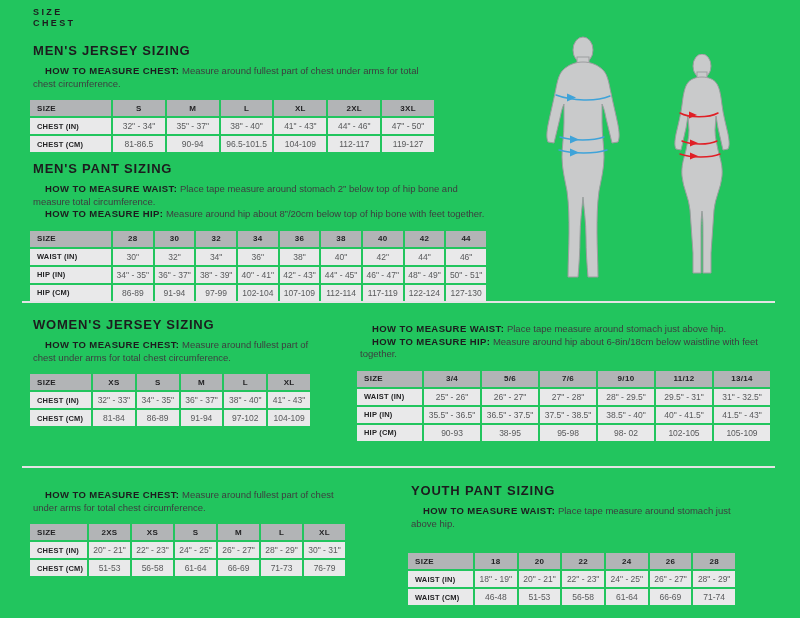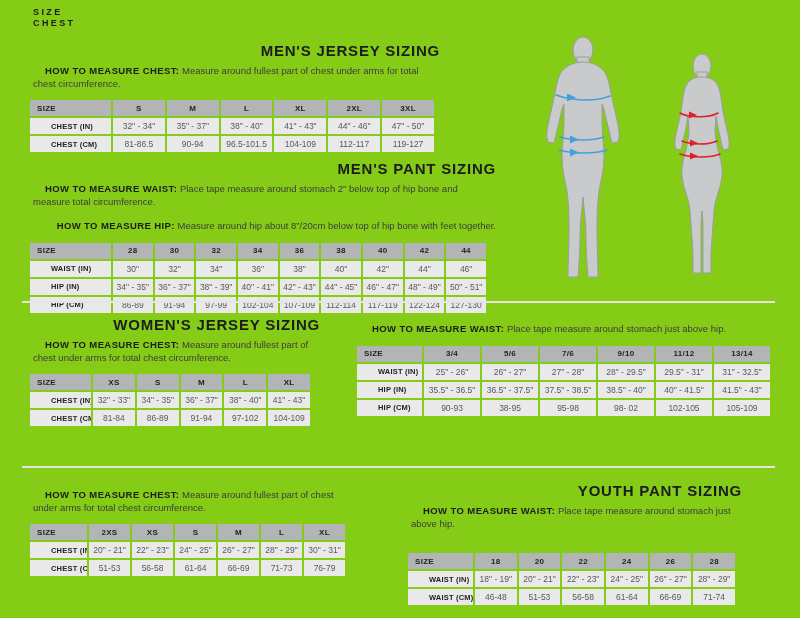--- a/index.html
+++ b/index.html
@@ -1,50 +1,50 @@
 <!DOCTYPE html>
 <html style="--heading: #1c1c1e; --body: #3d3d3f; --th-bg: #b2b4b6; --th-text: #232325; --cell-bg: #e9e9ea; --cell-text: #58595b; --divider: #e4e4e5; --sil-fill: #c9cacb; --sil-outline: #9c9d9f; --arrow-blue: #3fa3d9; --arrow-red: #e01f26;"><head>
 <meta charset="utf-8">
 <style>
   html,body{margin:0;padding:0;background:#fff;}
   .page{
-    position:relative;width:800px;height:618px;overflow:hidden;background:#84cc16;
+    position:relative;width:800px;height:618px;overflow:hidden;background:#22c55e;
     font-family:"Liberation Sans", sans-serif;
     -webkit-font-smoothing:antialiased;
   }
   .kicker{
     position:absolute;left:33px;top:7px;
     font-size:9px;font-weight:bold;letter-spacing:2.4px;line-height:11px;
     color:var(--heading,#1c1c1e);
   }
   .sec{position:absolute;}
   .sec-h{
-    margin:0 0 0 5px;font-size:15px;font-weight:bold;letter-spacing:0.8px;
-    line-height:16px;color:var(--heading,#1c1c1e);text-align:right;
+    margin:0 0 0 5px;font-size:13px;font-weight:bold;letter-spacing:0.8px;
+    line-height:16px;color:var(--heading,#1c1c1e);
   }
   .howto{
     margin:6px 0 0 5px;font-size:9.5px;line-height:12.5px;color:var(--body,#3d3d3f);
   }
-  .howto + .howto{margin-top:12px;text-align:right;}
+  .howto + .howto{margin-top:0;}
   .howto b{color:var(--heading,#1c1c1e);letter-spacing:0.4px;padding-left:12px;}
   table.sizing{
     border-collapse:separate;border-spacing:2px;table-layout:fixed;
     margin-top:8px;
   }
   table.sizing th,table.sizing td{
     height:16px;padding:0 2px;text-align:center;vertical-align:middle;overflow:hidden;white-space:nowrap;
   }
   table.sizing thead th{
     background:var(--th-bg,#b2b4b6);color:var(--th-text,#232325);
     font-size:8px;font-weight:bold;letter-spacing:0.3px;
   }
   table.sizing thead th:first-child{text-align:left;padding-left:7px;}
   table.sizing tbody th{
     background:var(--cell-bg,#e9e9ea);color:var(--th-text,#232325);
-    font-size:7.5px;font-weight:bold;text-align:left;padding-left:21px;letter-spacing:0.2px;
+    font-size:7.5px;font-weight:bold;text-align:left;padding-left:7px;letter-spacing:0.2px;
   }
   table.sizing tbody td{
     background:var(--cell-bg,#e9e9ea);color:var(--cell-text,#58595b);
     font-size:8.5px;font-weight:normal;
   }
   #mens-jersey-table{width:408px;}  #mens-jersey-table thead th:first-child{width:72px;}
   #mens-pant-table{width:460px;}    #mens-pant-table thead th:first-child{width:72px;}
   #womens-jersey-table{width:284px;}#womens-jersey-table thead th:first-child{width:52px;}
   #womens-pant-table{width:417px;}  #womens-pant-table thead th:first-child{width:56px;}
   #youth-jersey-table{width:319px;} #youth-jersey-table thead th:first-child{width:48px;}
@@ -252,20 +252,24 @@
           </tr>
         </tbody>
       </table>
   </section>
 
   <section class="sec" style="left:355px;top:317px;width:422px;">
     <p class="howto">
       <b>HOW TO MEASURE WAIST:</b>
       <span>Place tape measure around stomach just above hip.</span>
     </p>
+    <p class="howto">
+      <b>HOW TO MEASURE HIP:</b>
+      <span>Measure around hip about 6-8in/18cm below waistline with feet together.</span>
+    </p>
     <table id="womens-pant-table" class="sizing">
         <thead>
           <tr>
             <th>SIZE</th>
             <th>3/4</th>
             <th>5/6</th>
             <th>7/6</th>
             <th>9/10</th>
             <th>11/12</th>
             <th>13/14</th>

